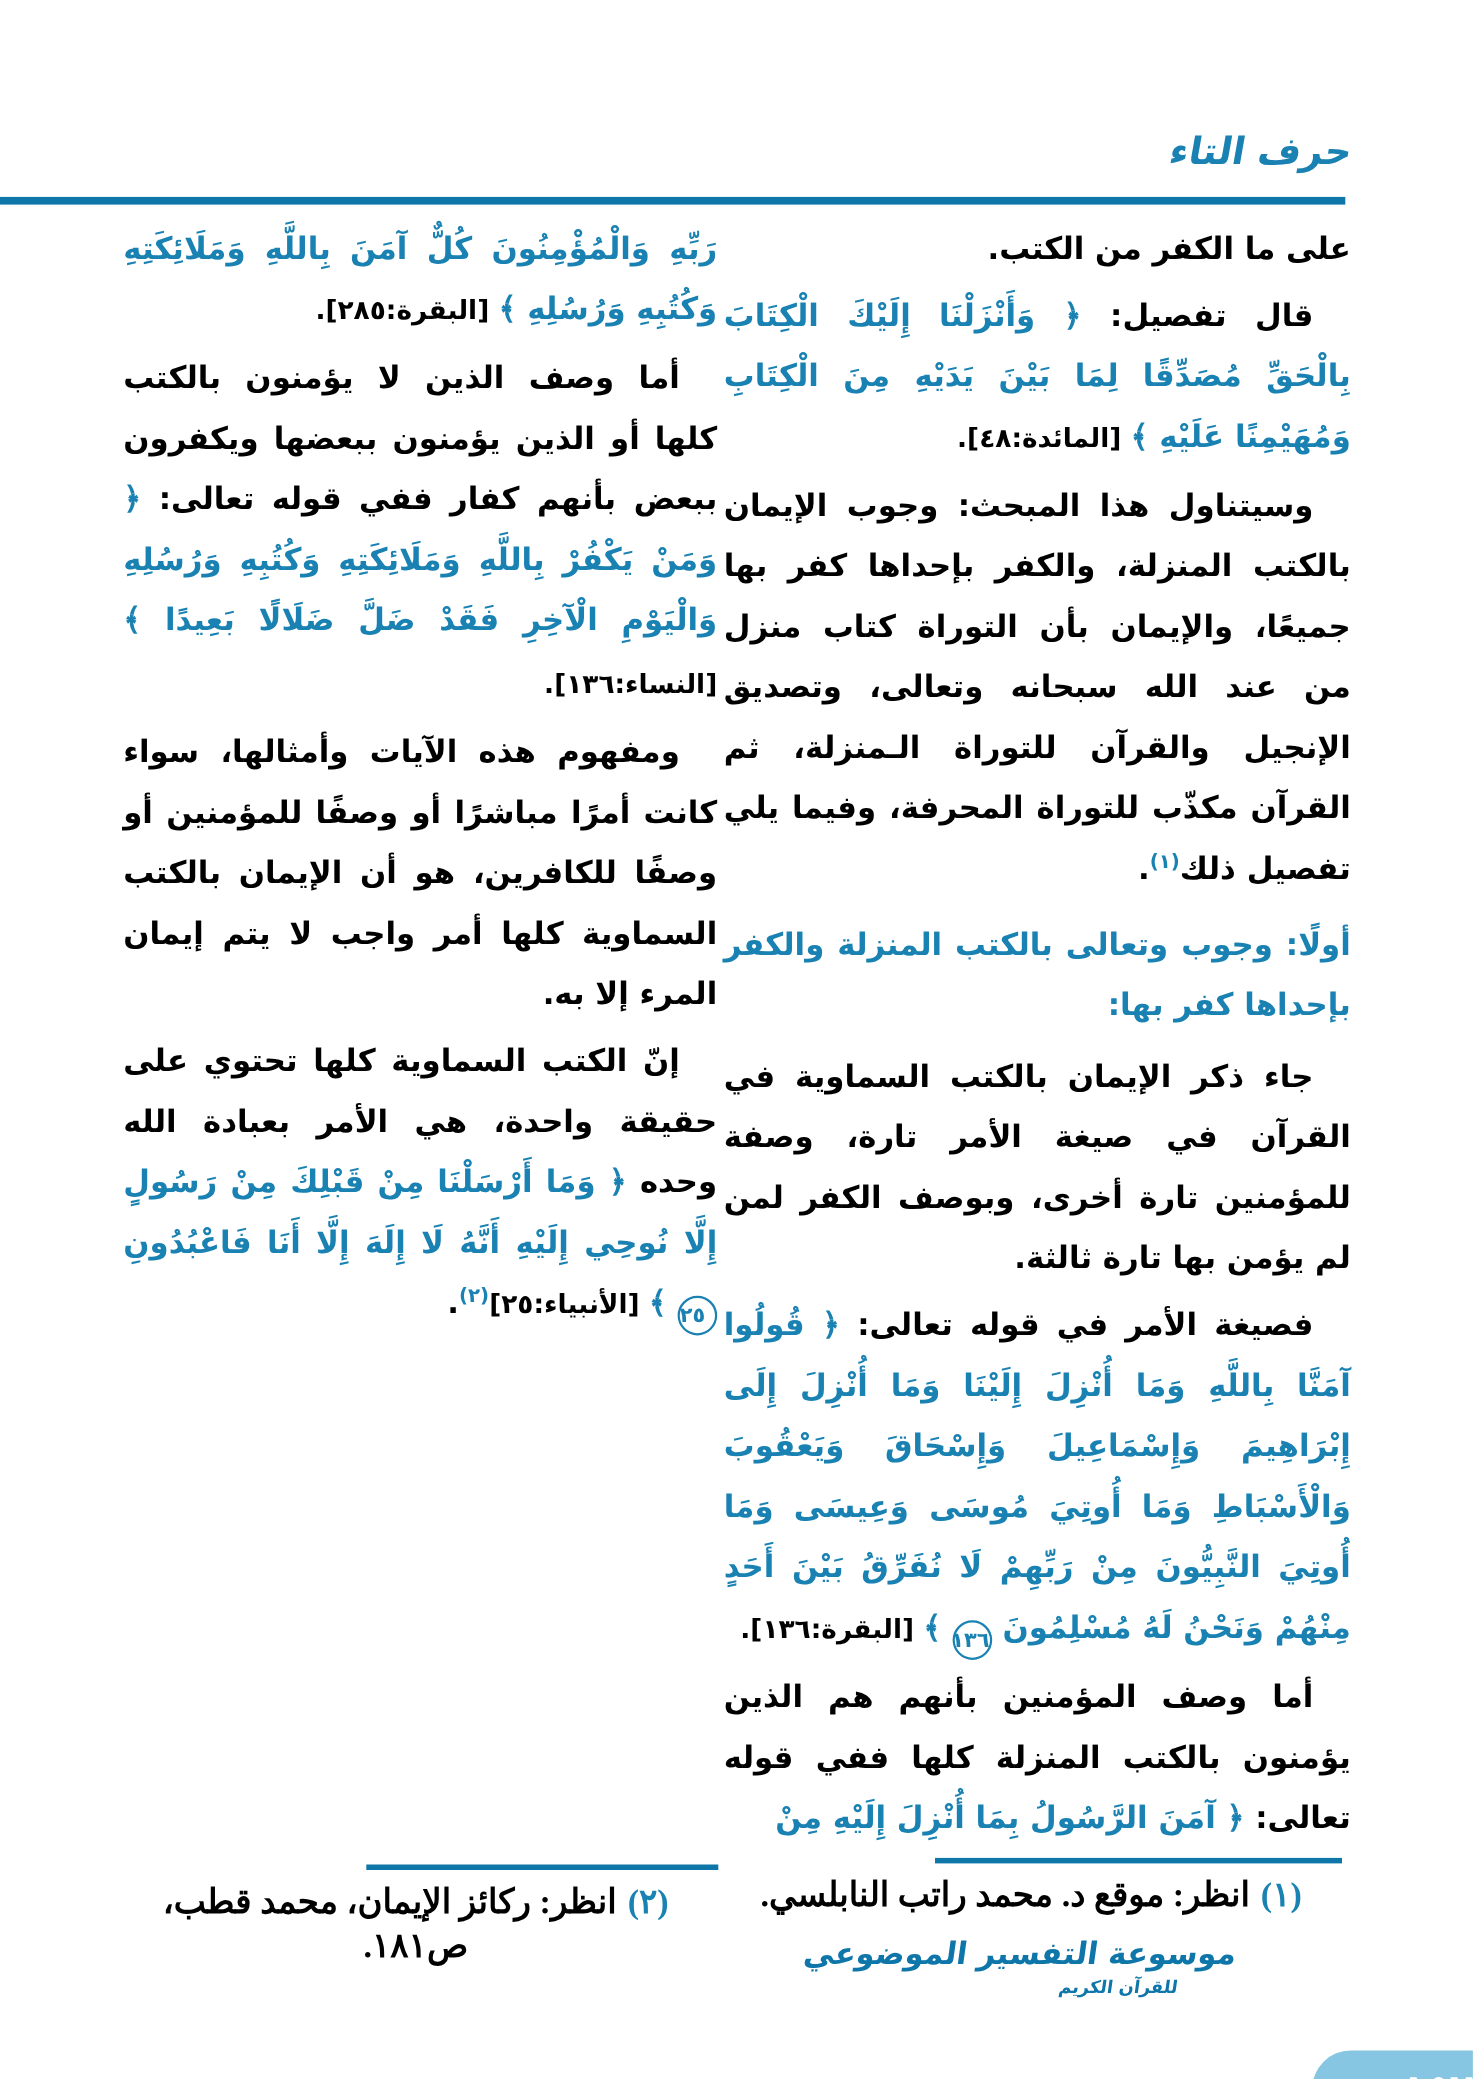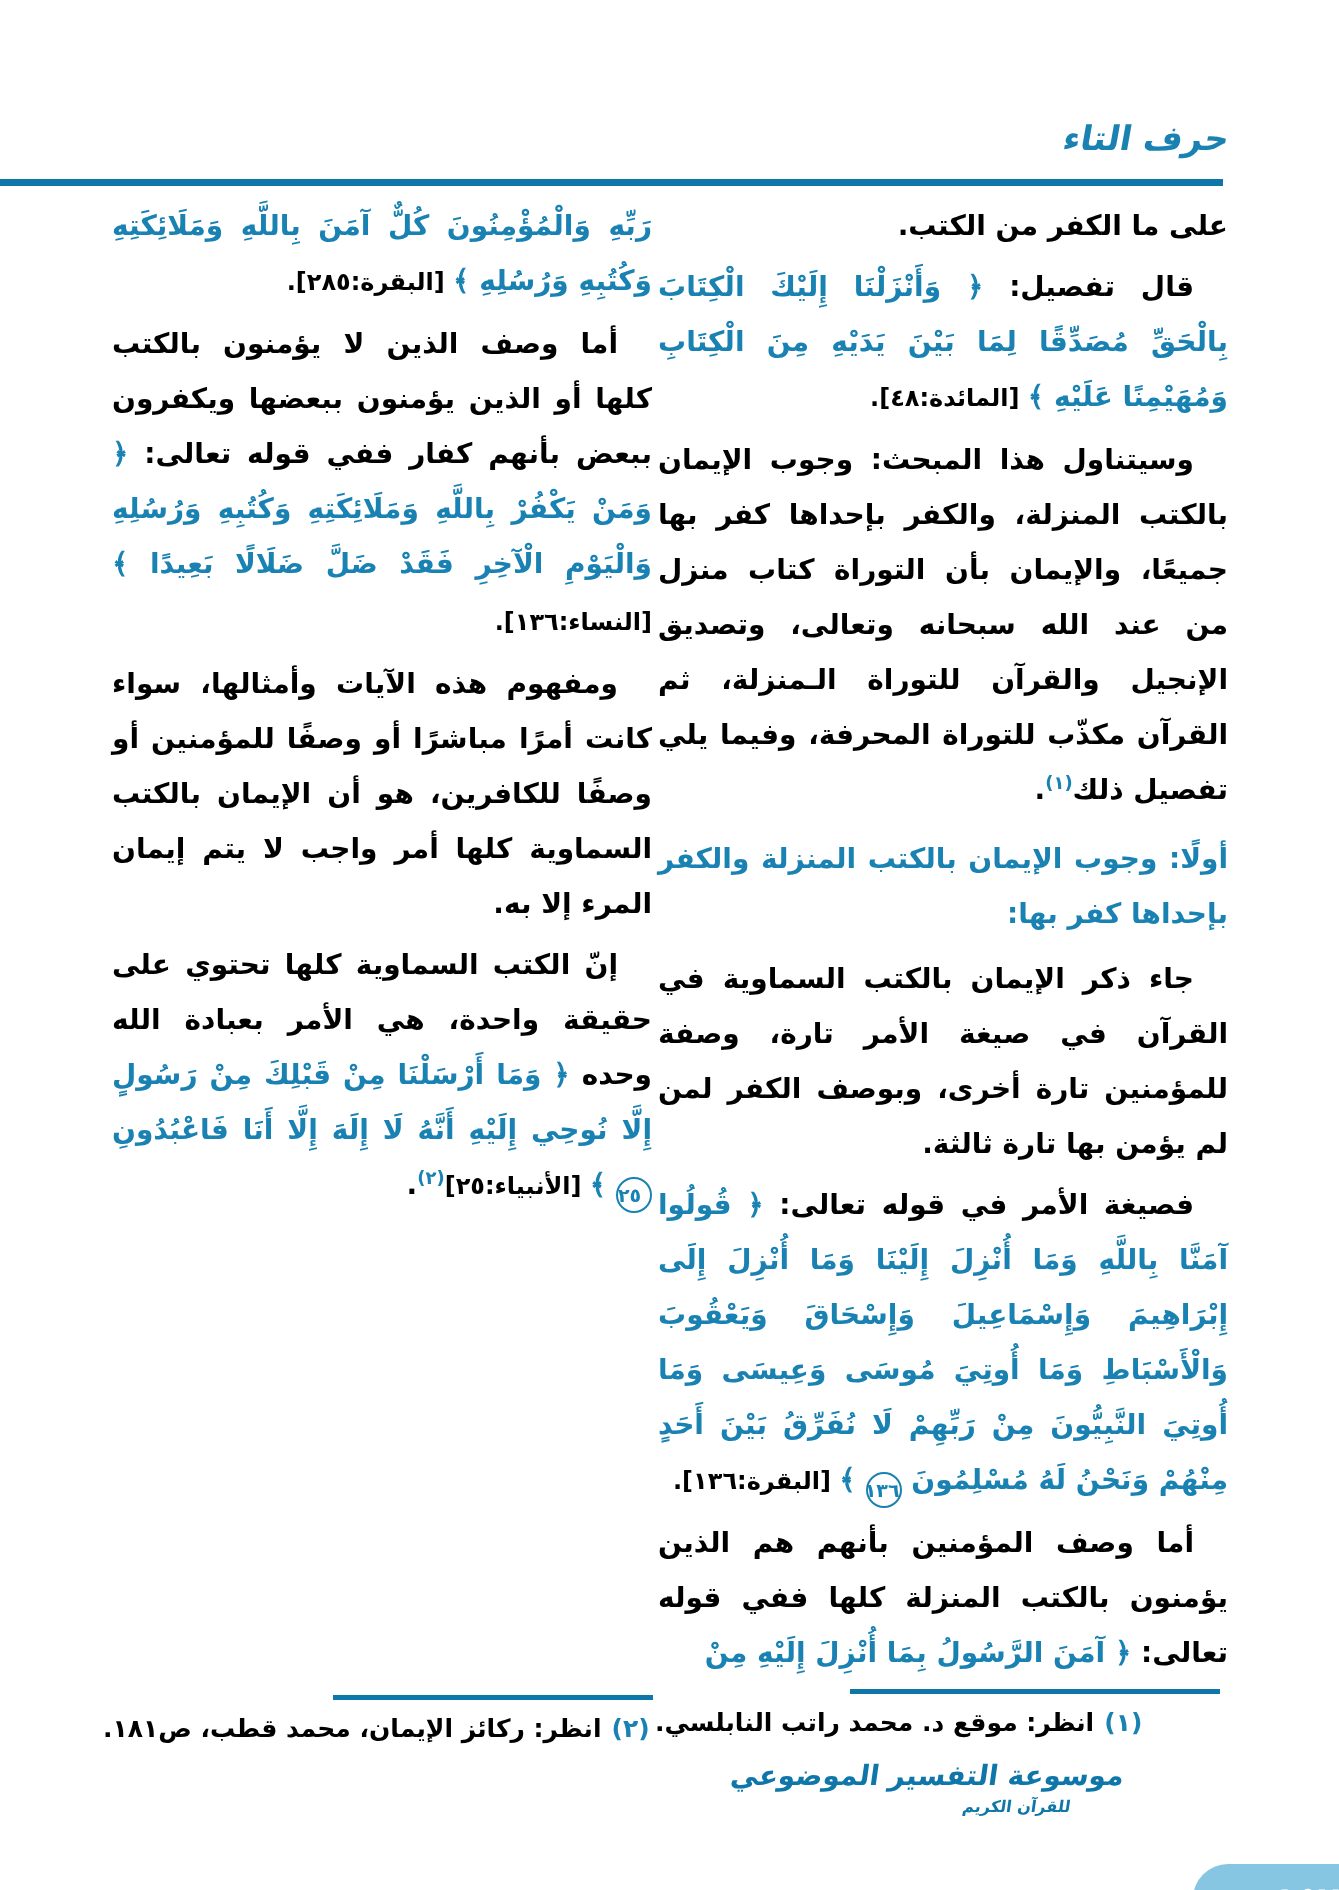--- a/index.html
+++ b/index.html
@@ -25,21 +25,21 @@
   .seg-ref{color:#000;font-size:24px;}
   .seg-sup{color:var(--quran);font-size:18px;vertical-align:super;line-height:0;}
   .seg-ayah{
     display:inline-block;width:36px;height:36px;line-height:33px;box-sizing:border-box;
     border:2px solid var(--quran);border-radius:50%;color:var(--quran);
     font-size:19px;text-align:left;text-indent:0;vertical-align:-8px;
   }
   .fn-rule{position:absolute;height:5px;background:var(--accent);}
   .fn-rule-1{top:1689px;right:119px;width:370px;}
   .fn-rule-2{top:1695px;right:686px;width:320px;}
-  .footnote{position:absolute;font-size:25px;line-height:40px;text-align:left;}
+  .footnote{position:absolute;font-size:31px;line-height:40px;text-align:center;font-family:Liberation Serif, serif;}
   .footnote-1{top:1703px;right:119px;width:565px;}
   .footnote-2{top:1709px;right:686px;width:550px;}
   .fn-num{color:var(--quran);margin-left:10px;}
   .footer-logo{
     position:absolute;top:1756px;right:215px;width:215px;text-align:center;color:var(--accent);
   }
   .logo-line1{font-size:28px;line-height:40px;transform:skewX(-8deg);white-space:nowrap;}
   .logo-line2{font-size:16px;line-height:22px;transform:skewX(-8deg);}
   .page-pill{
     position:absolute;top:1864px;right:0;width:146px;height:70px;
@@ -53,21 +53,21 @@
 
 <div class="page">
 
   <div class="header-title">حرف التاء</div>
   <div class="header-rule"></div>
 
   <div class="col col-right">
       <p class="para noindent"><span class="seg-body">على ما الكفر من الكتب.</span></p>
       <p class="para"><span class="seg-body">قال تفصيل: </span><span class="seg-quran">﴿ وَأَنْزَلْنَا إِلَيْكَ الْكِتَابَ بِالْحَقِّ مُصَدِّقًا لِمَا بَيْنَ يَدَيْهِ مِنَ الْكِتَابِ وَمُهَيْمِنًا عَلَيْهِ ﴾</span><span class="seg-ref"> [المائدة:٤٨].</span></p>
       <p class="para"><span class="seg-body">وسيتناول هذا المبحث: وجوب الإيمان بالكتب المنزلة، والكفر بإحداها كفر بها جميعًا، والإيمان بأن التوراة كتاب منزل من عند الله سبحانه وتعالى، وتصديق الإنجيل والقرآن للتوراة الـمنزلة، ثم القرآن مكذّب للتوراة المحرفة، وفيما يلي تفصيل ذلك</span><span class="seg-sup">(١)</span><span class="seg-body">.</span></p>
-      <p class="para heading"><span class="seg-heading">أولًا: وجوب الإيمان بالكتب المنزلة والكفر بإحداها كفر بها:</span></p>
+      <p class="para heading"><span class="seg-heading">أولًا: وجوب وتعالى بالكتب المنزلة والكفر بإحداها كفر بها:</span></p>
       <p class="para"><span class="seg-body">جاء ذكر الإيمان بالكتب السماوية في القرآن في صيغة الأمر تارة، وصفة للمؤمنين تارة أخرى، وبوصف الكفر لمن لم يؤمن بها تارة ثالثة.</span></p>
       <p class="para"><span class="seg-body">فصيغة الأمر في قوله تعالى: </span><span class="seg-quran">﴿ قُولُوا آمَنَّا بِاللَّهِ وَمَا أُنْزِلَ إِلَيْنَا وَمَا أُنْزِلَ إِلَى إِبْرَاهِيمَ وَإِسْمَاعِيلَ وَإِسْحَاقَ وَيَعْقُوبَ وَالْأَسْبَاطِ وَمَا أُوتِيَ مُوسَى وَعِيسَى وَمَا أُوتِيَ النَّبِيُّونَ مِنْ رَبِّهِمْ لَا نُفَرِّقُ بَيْنَ أَحَدٍ مِنْهُمْ وَنَحْنُ لَهُ مُسْلِمُونَ </span><span class="seg-ayah">١٣٦</span><span class="seg-quran"> ﴾</span><span class="seg-ref"> [البقرة:١٣٦].</span></p>
       <p class="para"><span class="seg-body">أما وصف المؤمنين بأنهم هم الذين يؤمنون بالكتب المنزلة كلها ففي قوله تعالى: </span><span class="seg-quran">﴿ آمَنَ الرَّسُولُ بِمَا أُنْزِلَ إِلَيْهِ مِنْ</span></p>
     </div>
   <div class="col col-left">
       <p class="para noindent"><span class="seg-quran">رَبِّهِ وَالْمُؤْمِنُونَ كُلٌّ آمَنَ بِاللَّهِ وَمَلَائِكَتِهِ وَكُتُبِهِ وَرُسُلِهِ ﴾</span><span class="seg-ref"> [البقرة:٢٨٥].</span></p>
       <p class="para"><span class="seg-body">أما وصف الذين لا يؤمنون بالكتب كلها أو الذين يؤمنون ببعضها ويكفرون ببعض بأنهم كفار ففي قوله تعالى: </span><span class="seg-quran">﴿ وَمَنْ يَكْفُرْ بِاللَّهِ وَمَلَائِكَتِهِ وَكُتُبِهِ وَرُسُلِهِ وَالْيَوْمِ الْآخِرِ فَقَدْ ضَلَّ ضَلَالًا بَعِيدًا ﴾</span><span class="seg-ref"> [النساء:١٣٦].</span></p>
       <p class="para"><span class="seg-body">ومفهوم هذه الآيات وأمثالها، سواء كانت أمرًا مباشرًا أو وصفًا للمؤمنين أو وصفًا للكافرين، هو أن الإيمان بالكتب السماوية كلها أمر واجب لا يتم إيمان المرء إلا به.</span></p>
       <p class="para"><span class="seg-body">إنّ الكتب السماوية كلها تحتوي على حقيقة واحدة، هي الأمر بعبادة الله وحده </span><span class="seg-quran">﴿ وَمَا أَرْسَلْنَا مِنْ قَبْلِكَ مِنْ رَسُولٍ إِلَّا نُوحِي إِلَيْهِ أَنَّهُ لَا إِلَهَ إِلَّا أَنَا فَاعْبُدُونِ </span><span class="seg-ayah">٢٥</span><span class="seg-quran"> ﴾</span><span class="seg-ref"> [الأنبياء:٢٥]</span><span class="seg-sup">(٢)</span><span class="seg-body">.</span></p>
     </div>

